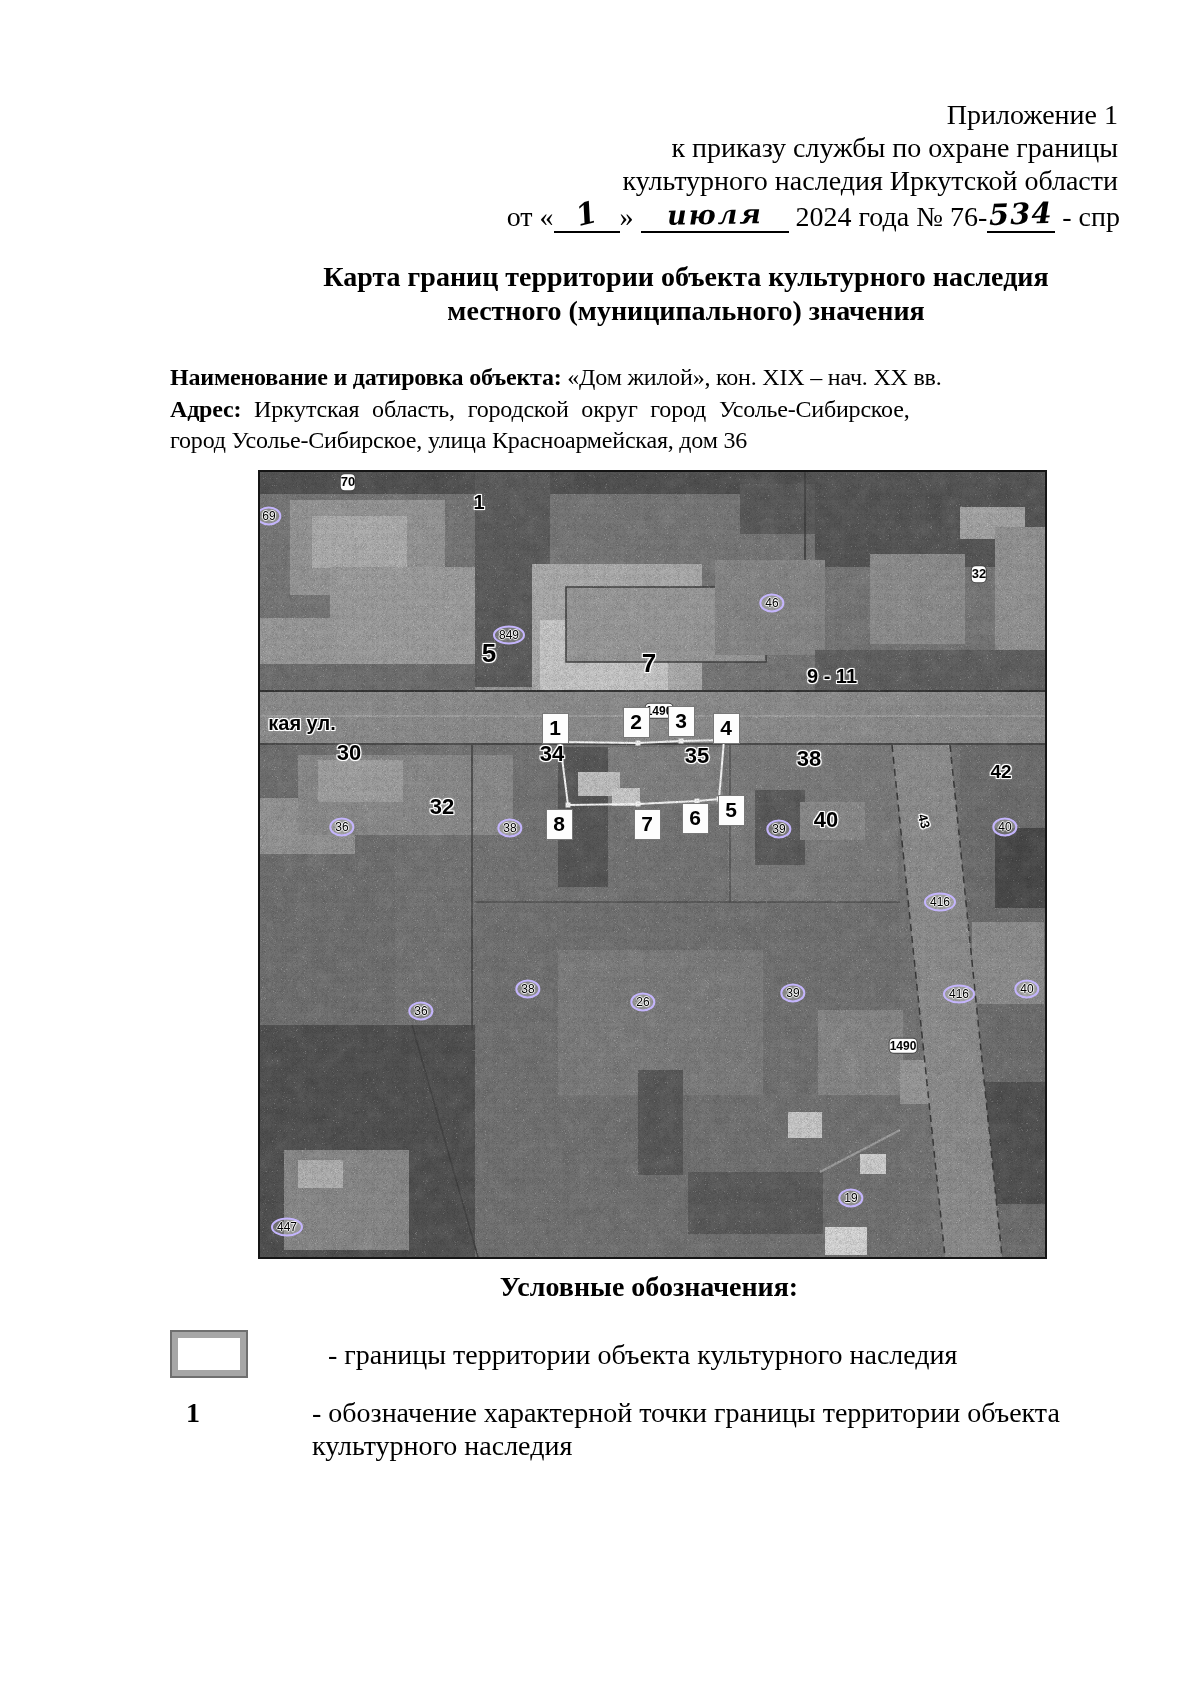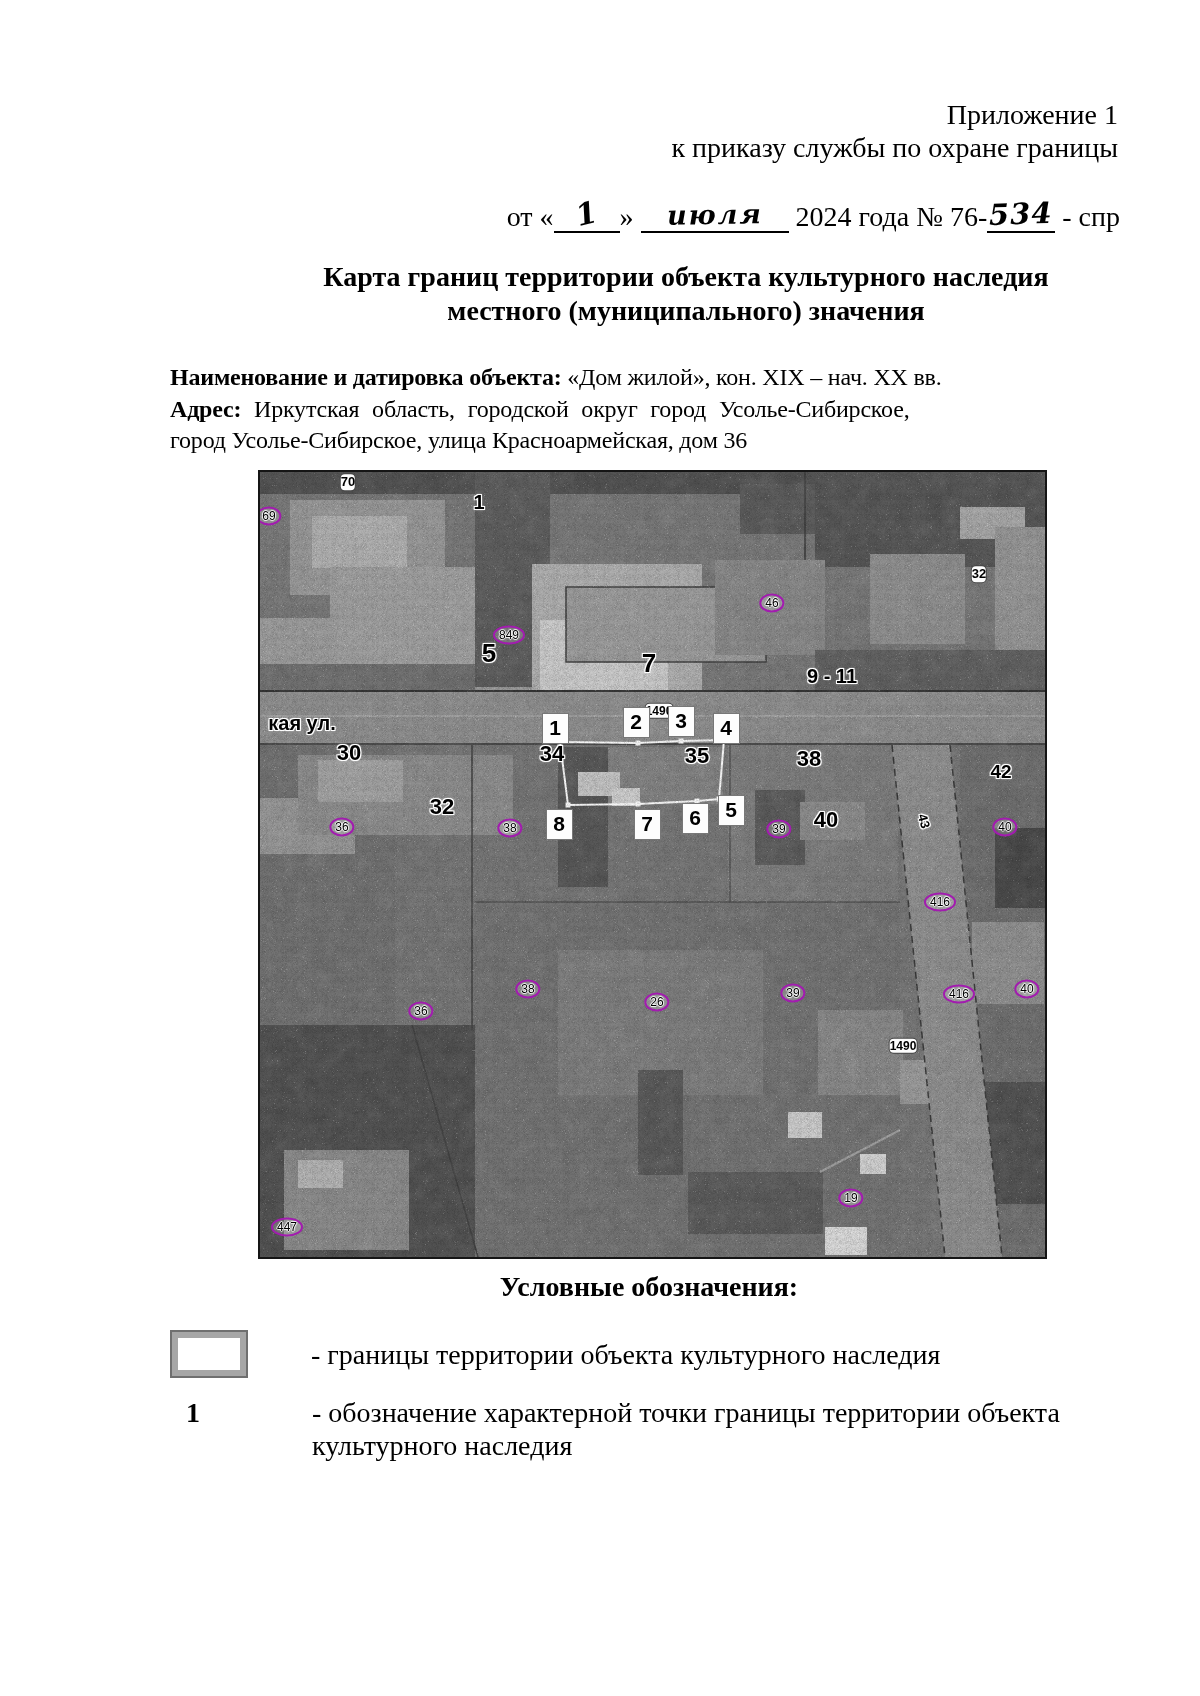--- a/index.html
+++ b/index.html
@@ -22,42 +22,43 @@
   #address-line1{word-spacing:7px;}
   
   #map-frame{left:258px;top:470px;width:785px;height:785px;border:2px solid #151515;}
   #map-svg{position:absolute;left:0;top:0;}
   #map-labels{position:absolute;left:0;top:0;width:785px;height:785px;overflow:hidden;pointer-events:none;}
   .lbl{position:absolute;white-space:nowrap;font-family:"Liberation Sans","DejaVu Sans",sans-serif;}
   .lbl-halo{font-weight:bold;color:#000;
      text-shadow:-1px -1px 0 #fff,1px -1px 0 #fff,-1px 1px 0 #fff,1px 1px 0 #fff,0 0 3px #fff,0 0 2px #fff;}
   .lbl-pill{background:#fdfdfd;color:#000;border-radius:4px;padding:0 0;line-height:1.2;
      box-shadow:0 0 0 1px #444;font-weight:bold;}
-  .lbl-oval{color:#000;border:2px solid #a21caf;border-radius:50%;padding:0 4px;line-height:1.25;
+  .lbl-oval{color:#000;border:2px solid #c4b5fd;border-radius:50%;padding:0 4px;line-height:1.25;
      background:rgba(255,255,255,0.18);
      text-shadow:-1px 0 1px #fff,1px 0 1px #fff,0 -1px 1px #fff,0 1px 1px #fff;}
   .marker-box{position:absolute;width:25px;height:29px;background:#fdfdfd;box-shadow:0 0 0 1px #777;
      display:flex;align-items:center;justify-content:center;
      font:bold 21px "Liberation Sans","DejaVu Sans",sans-serif;color:#000;}
   
   #legend-heading{left:649px;top:1271px;transform:translateX(-50%);font-weight:bold;font-size:28px;white-space:nowrap;}
   #legend-symbol{left:172px;top:1332px;width:74px;height:44px;box-sizing:border-box;background:#fff;
      border:6px solid #a6a6a6;outline:2px solid #6f6f6f;}
-  #legend-item1-text{left:311px;top:1339px;font-size:28px;white-space:nowrap;}
+  #legend-item1-text{left:328px;top:1339px;font-size:28px;white-space:nowrap;}
   #legend-point-symbol{left:186px;top:1397px;font-size:28px;font-weight:bold;}
   #legend-item2-text{left:312px;top:1397px;font-size:28px;line-height:32.5px;width:800px;}
 </style>
 </head>
 <body>
 
 <div id="page">
 
   <div class="abs" id="header-block">
     <div>Приложение 1</div>
     <div>к приказу службы по охране границы</div>
+    <div>культурного наследия Иркутской области</div>
   </div>
 
   <div class="abs" id="date-line" fill="none"><span>от «</span><span class="uslot" style="width:66px;"><span class="hand" id="hand-day">1</span></span><span>»</span><span>&nbsp;</span><span class="uslot" style="width:148px;"><span class="hand" id="hand-month">июля</span></span><span>&nbsp;</span><span>2024 года № 76-</span><span class="uslot" style="width:68px;"><span class="hand" id="hand-number">534</span></span><span>&nbsp;</span><span>- спр</span></div>
 
   <div class="abs" id="title-block">
     <div>Карта границ территории объекта культурного наследия</div>
     <div>местного (муниципального) значения</div>
   </div>
 
   <div class="abs" id="object-info">
@@ -184,21 +185,21 @@
         <span class="lbl lbl-oval" style="left: 9px; top: 44px; font-size: 12px; transform: translate(-50%, -50%);">69</span>
         <span class="lbl lbl-oval" style="left: 249px; top: 132px; font-size: 12px; transform: translate(-50%, -50%); margin-top: 31px;">849</span>
         <span class="lbl lbl-oval" style="left: 512px; top: 131px; font-size: 12px; transform: translate(-50%, -50%);">46</span>
         <span class="lbl lbl-oval" style="left: 82px; top: 355px; font-size: 12px; transform: translate(-50%, -50%);">36</span>
         <span class="lbl lbl-oval" style="left: 250px; top: 356px; font-size: 12px; transform: translate(-50%, -50%);">38</span>
         <span class="lbl lbl-oval" style="left: 519px; top: 357px; font-size: 12px; transform: translate(-50%, -50%);">39</span>
         <span class="lbl lbl-oval" style="left: 745px; top: 355px; font-size: 12px; transform: translate(-50%, -50%);">40</span>
         <span class="lbl lbl-oval" style="left: 680px; top: 430px; font-size: 12px; transform: translate(-50%, -50%);">416</span>
         <span class="lbl lbl-oval" style="left: 268px; top: 517px; font-size: 12px; transform: translate(-50%, -50%);">38</span>
         <span class="lbl lbl-oval" style="left: 161px; top: 539px; font-size: 12px; transform: translate(-50%, -50%);">36</span>
-        <span class="lbl lbl-oval" style="left: 397px; top: 530px; font-size: 12px; transform: translate(-50%, -50%);">26</span>
+        <span class="lbl lbl-oval" style="left: 383px; top: 530px; font-size: 12px; transform: translate(-50%, -50%);">26</span>
         <span class="lbl lbl-oval" style="left: 533px; top: 521px; font-size: 12px; transform: translate(-50%, -50%);">39</span>
         <span class="lbl lbl-oval" style="left: 699px; top: 522px; font-size: 12px; transform: translate(-50%, -50%);">416</span>
         <span class="lbl lbl-oval" style="left: 767px; top: 517px; font-size: 12px; transform: translate(-50%, -50%);">40</span>
         <span class="lbl lbl-oval" style="left: 591px; top: 726px; font-size: 12px; transform: translate(-50%, -50%);">19</span>
         <span class="lbl lbl-oval" style="left: 27px; top: 755px; font-size: 12px; transform: translate(-50%, -50%);">447</span>
         <span class="lbl lbl-halo" style="left: 664px; top: 349px; font-size: 13px; transform: translate(-50%, -50%) rotate(75deg);">43</span>
         <span class="marker-box" style="left: 282.5px; top: 241.5px;">1</span>
         <span class="marker-box" style="left: 363.5px; top: 235.5px;">2</span>
         <span class="marker-box" style="left: 408.5px; top: 234.5px;">3</span>
         <span class="marker-box" style="left: 453.5px; top: 241.5px;">4</span>

